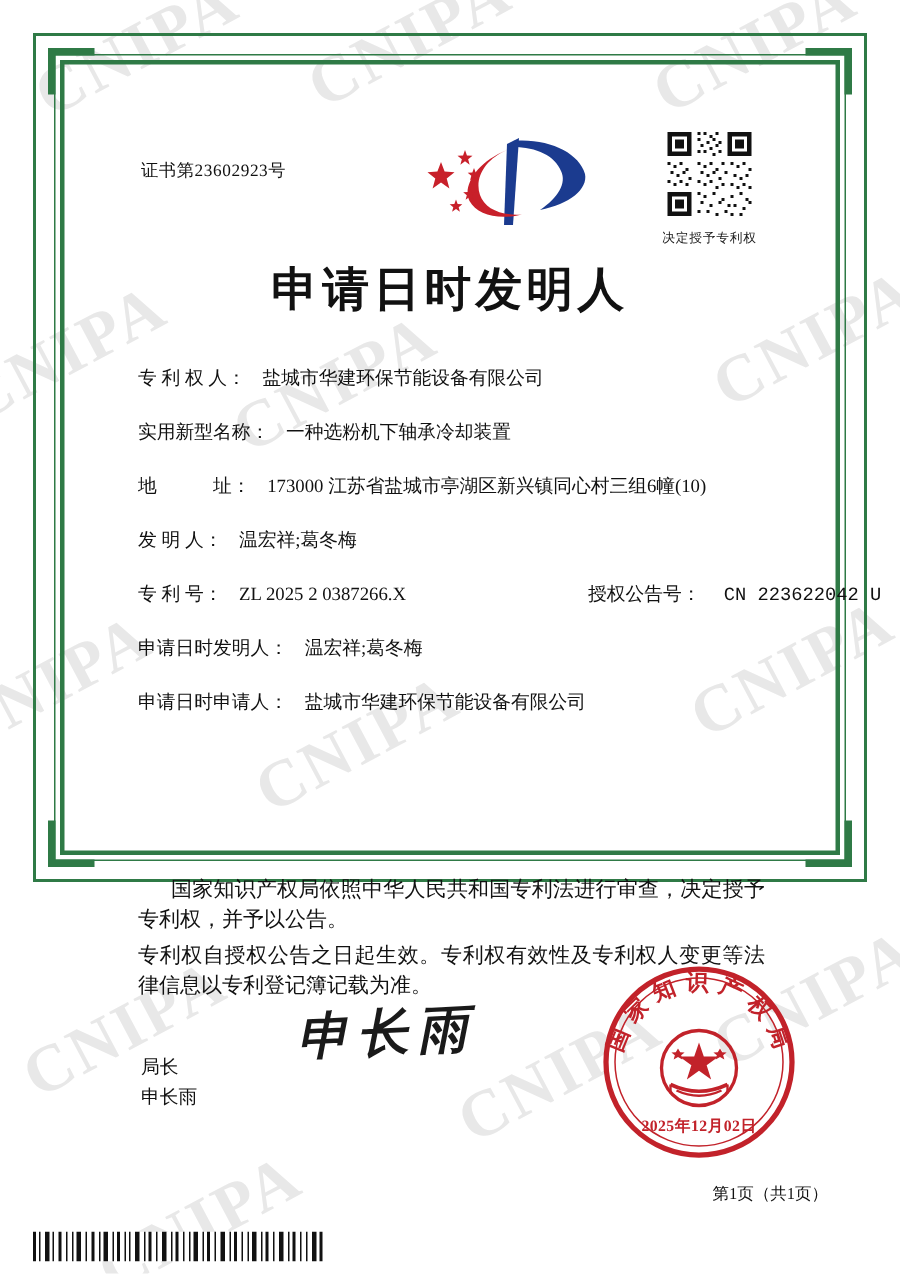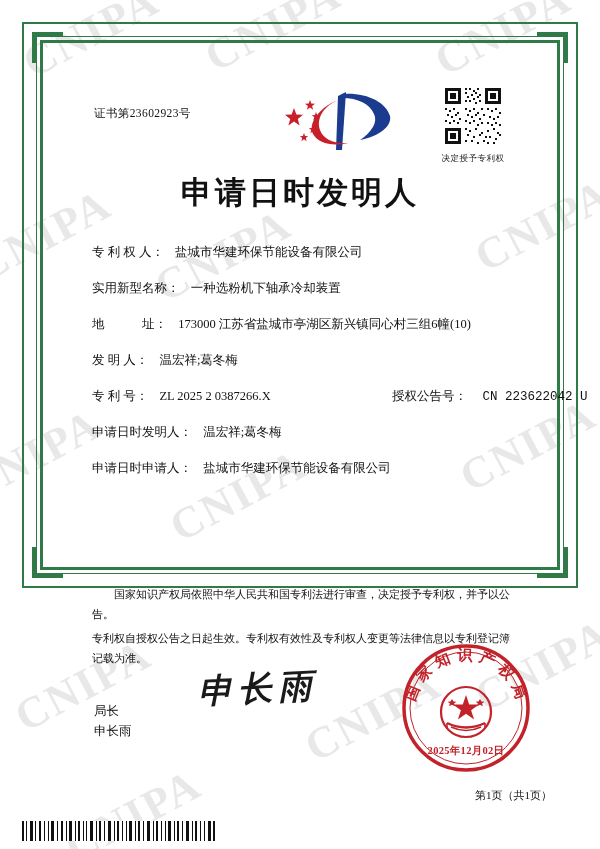--- a/index.html
+++ b/index.html
@@ -172,21 +172,21 @@
     font-family: Liberation Mono, monospace;
   }
 
   
   .statement {
     position: absolute;
     left: 44px;
     right: 42px;
     top: 536px;
     font-family: "Liberation Serif", "DejaVu Serif", serif;
-    font-size: 11px;
+    font-size: 14px;
     line-height: 20px;
     color: #111;
     text-align: justify;
   }
   .statement p { margin: 0 0 4px 0; }
   .statement p.indent { text-indent: 22px; }
 
   
   .sig-block {
     position: absolute;

